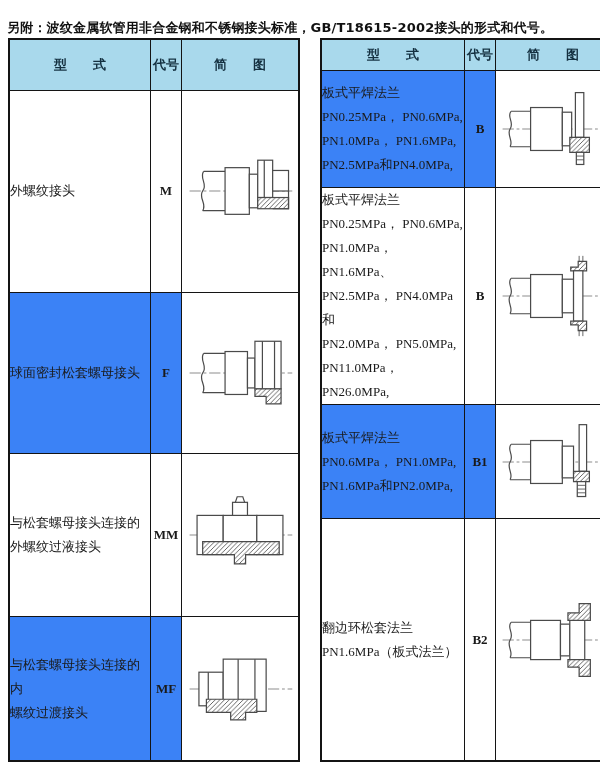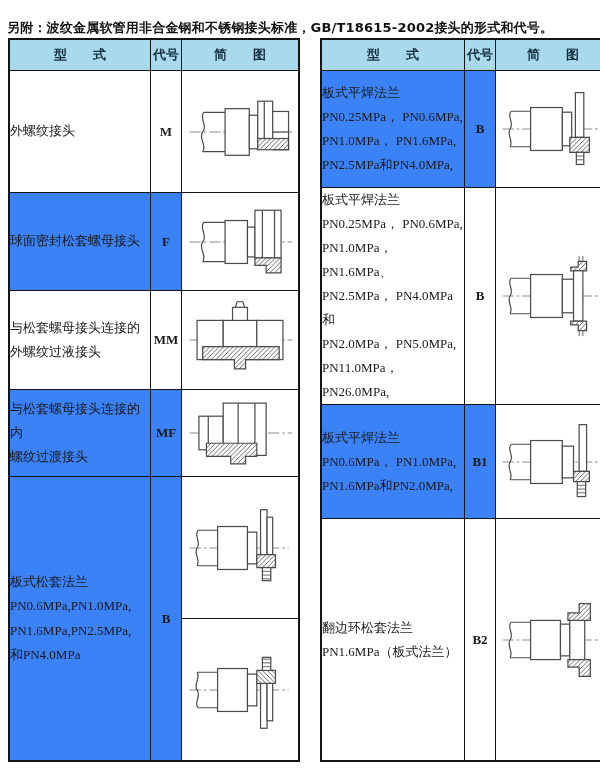--- a/index.html
+++ b/index.html
@@ -253,41 +253,20 @@
 螺纹过渡接头</td>
       <td class="code hl">MF</td>
       <td class="diag">
             <div class="dwrap">
               <svg class="d">
                 <use href="#sym-mf"></use>
               </svg>
             </div>
           </td>
     </tr>
-    <tr>
-      <td class="type hl">板式松套法兰
-PN0.6MPa,PN1.0MPa,
-PN1.6MPa,PN2.5MPa,
-和PN4.0MPa</td>
-      <td class="code hl">B</td>
-      <td class="diag">
-        <div class="split">
-          <div class="half">
-                <svg class="d">
-                  <use href="#sym-fla"></use>
-                </svg>
-              </div>
-          <div class="half">
-                <svg class="d">
-                  <use href="#sym-flb"></use>
-                </svg>
-              </div>
-        </div>
-      </td>
-    </tr>
   </tbody>
     </table>
 
   <table class="t">
     <tbody>
         <tr style="height:30px;">
       <th class="hd" style="width:142px;">型　　式</th>
       <th class="hd" style="width:30px;">代号</th>
       <th class="hd" style="width:114px;">简　　图</th>
     </tr>

